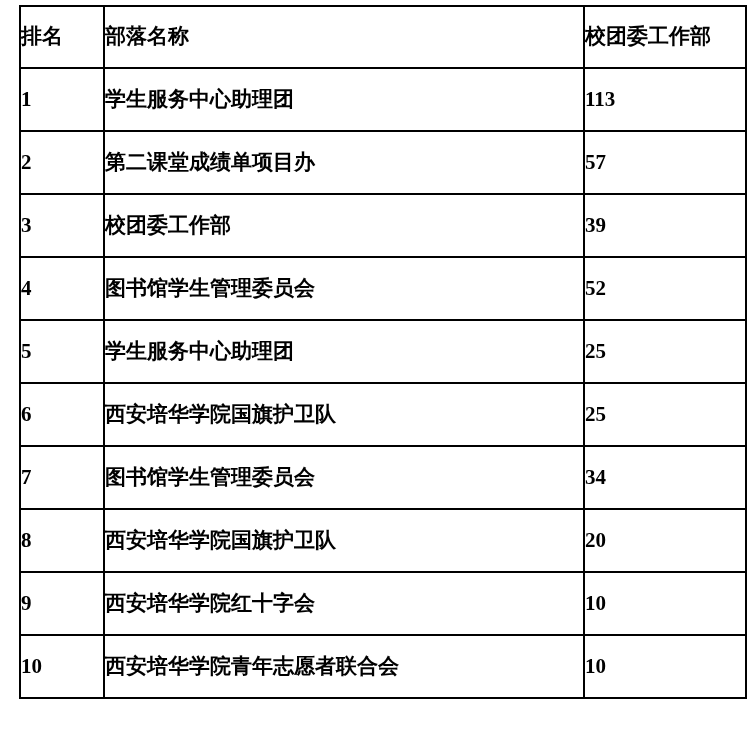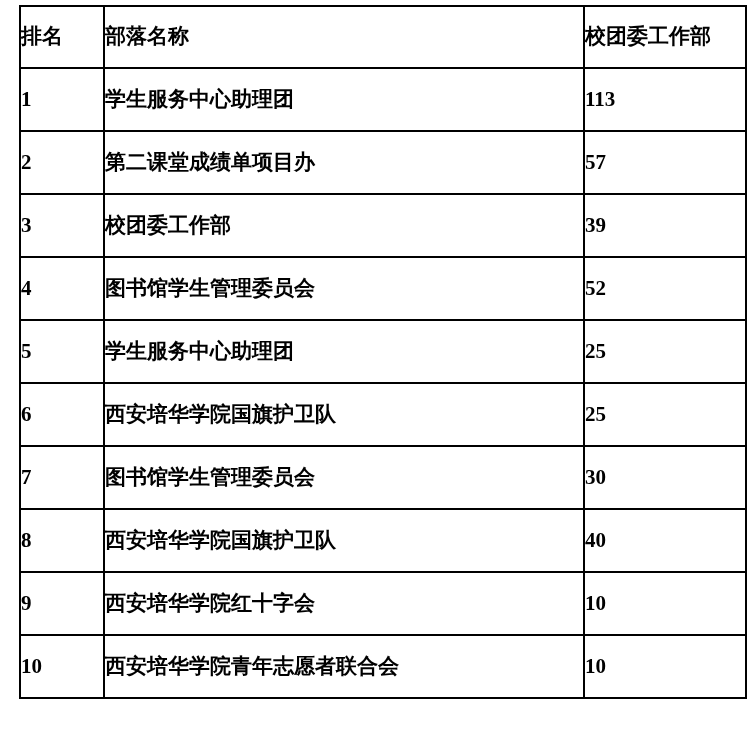--- a/index.html
+++ b/index.html
@@ -84,26 +84,26 @@
         <td>25</td>
       </tr>
       <tr>
         <td>6</td>
         <td>西安培华学院国旗护卫队</td>
         <td>25</td>
       </tr>
       <tr>
         <td>7</td>
         <td>图书馆学生管理委员会</td>
-        <td>30</td>
+        <td>34</td>
       </tr>
       <tr>
         <td>8</td>
         <td>西安培华学院国旗护卫队</td>
-        <td>40</td>
+        <td>20</td>
       </tr>
       <tr>
         <td>9</td>
         <td>西安培华学院红十字会</td>
         <td>10</td>
       </tr>
       <tr>
         <td>10</td>
         <td>西安培华学院青年志愿者联合会</td>
         <td>10</td>

